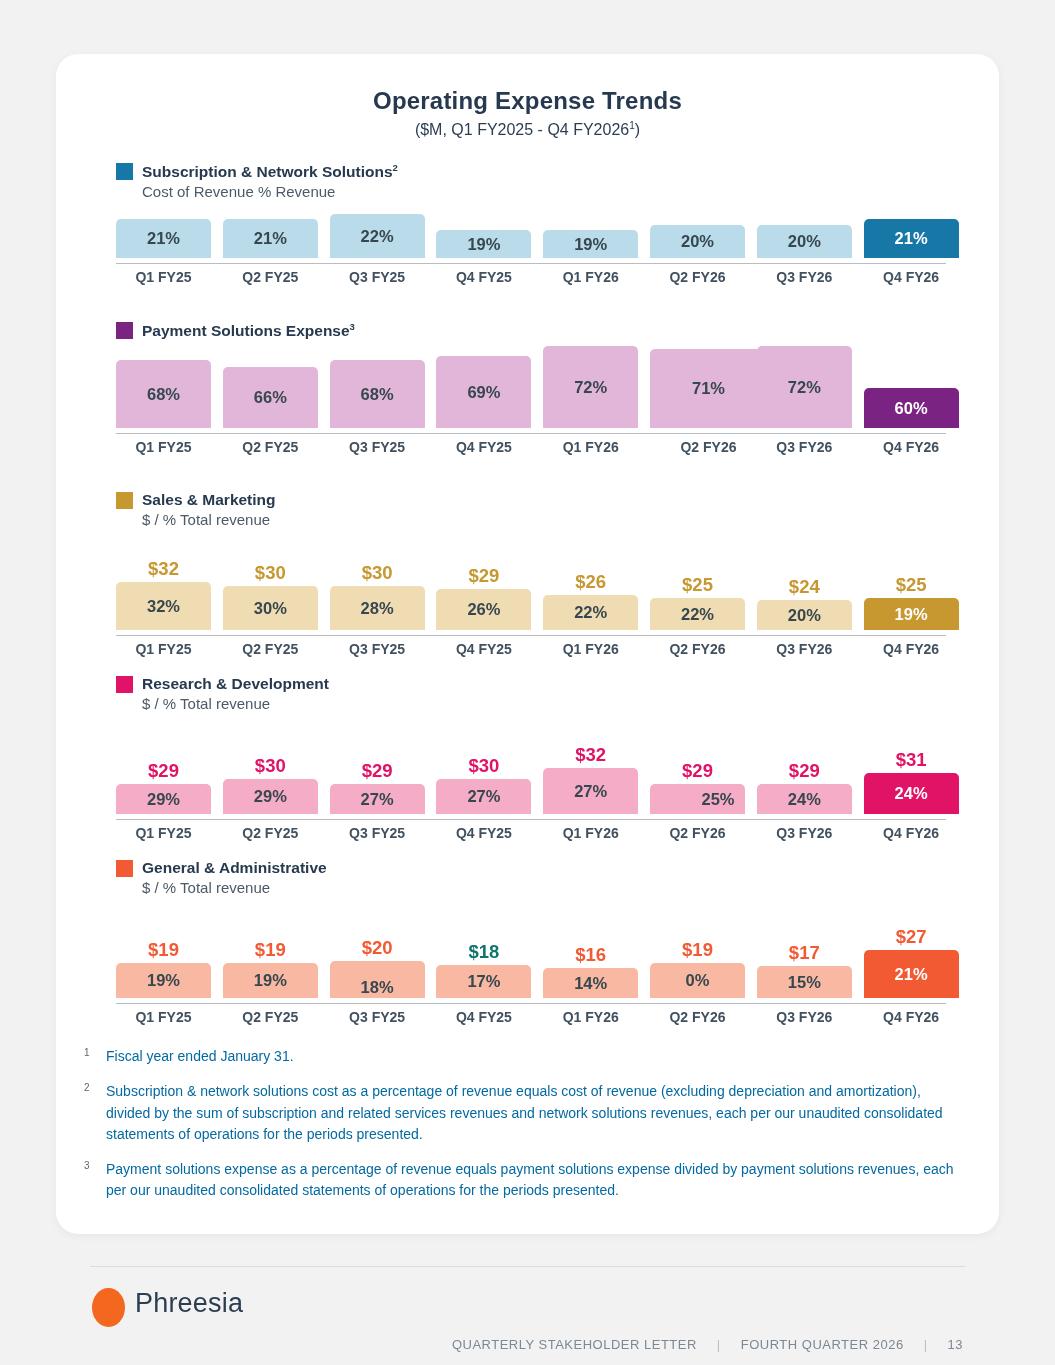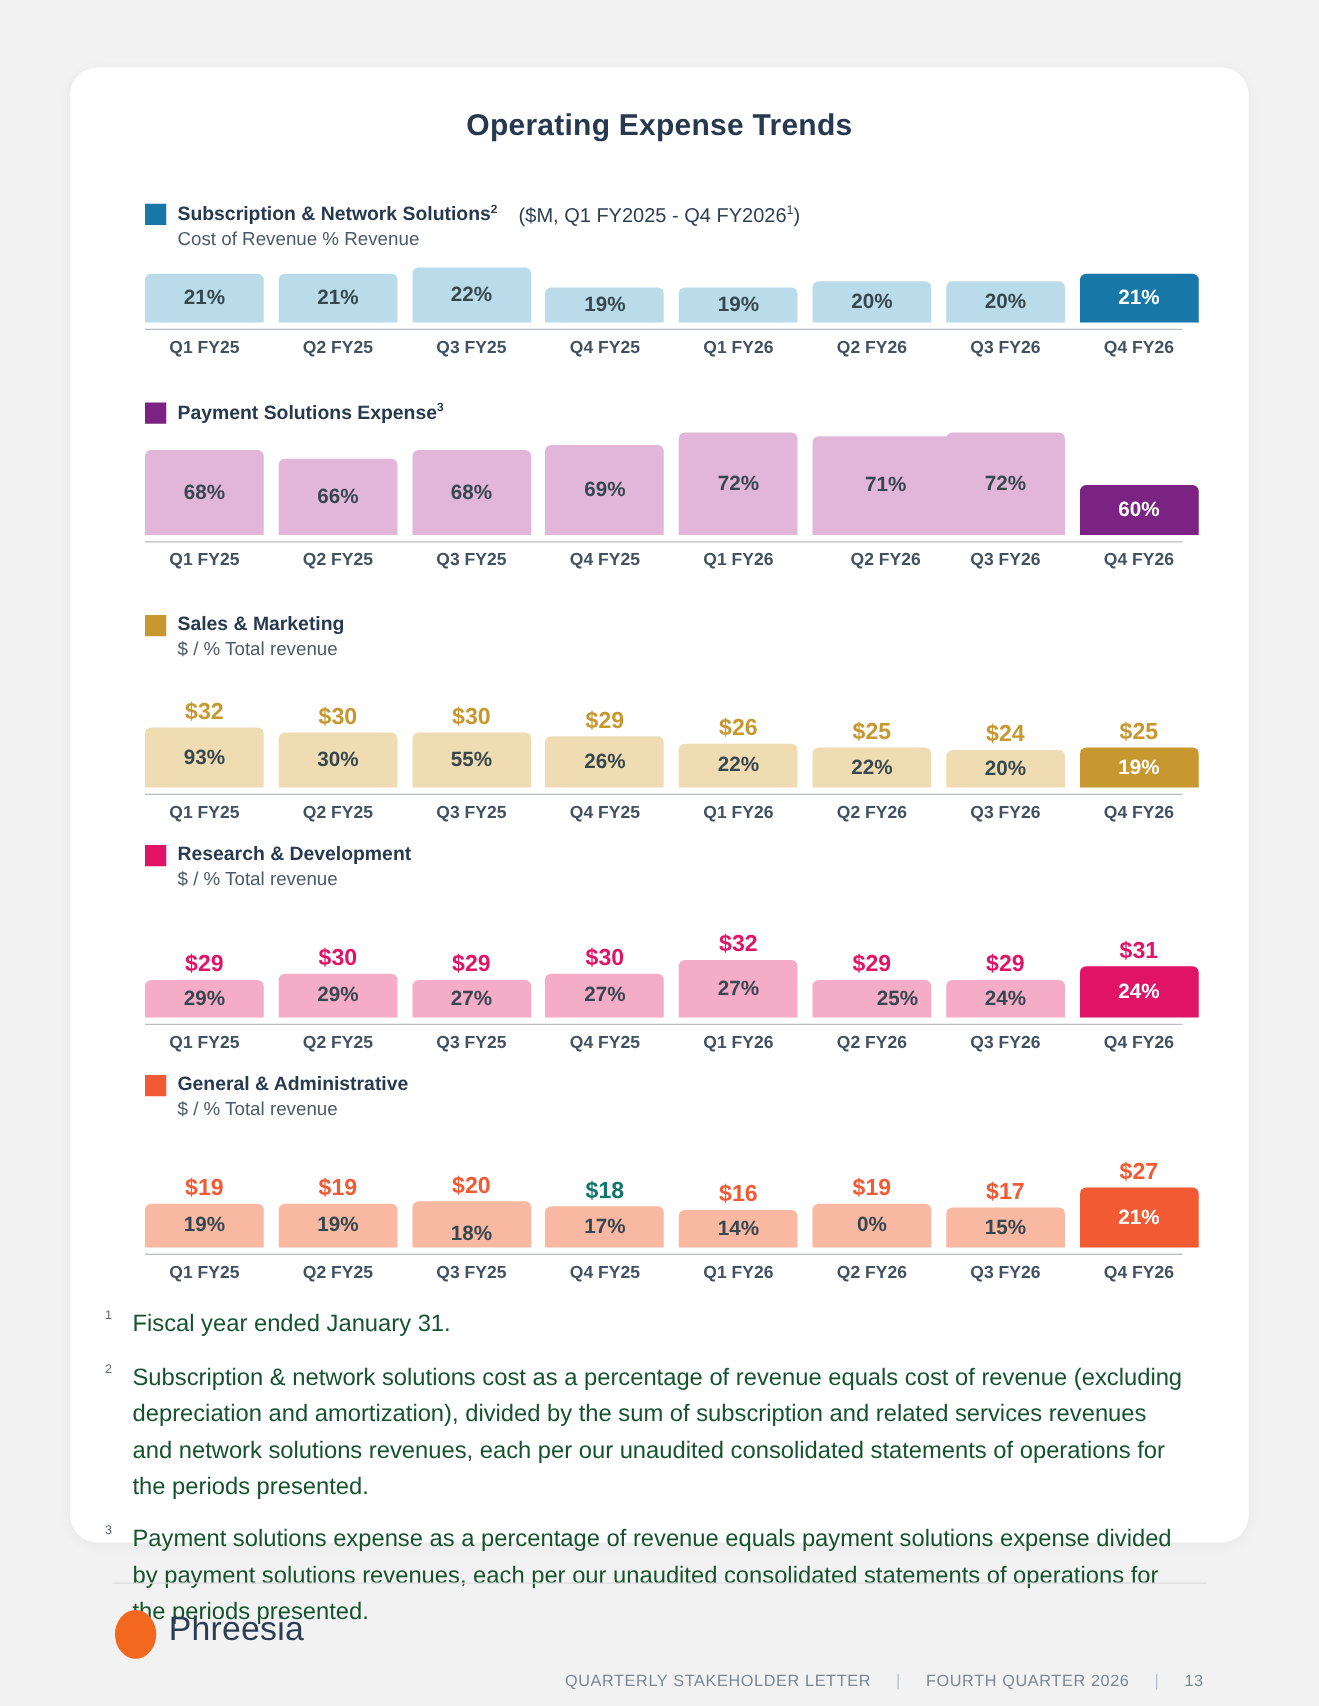--- a/index.html
+++ b/index.html
@@ -26,21 +26,21 @@
   
   .title {
     position: absolute; left: 0; top: 33px; width: 100%;
     text-align: center;
     font-size: 24px; font-weight: bold;
     color: #27394f; letter-spacing: .2px;
   }
   .subtitle {
     position: absolute; left: 0; top: 66px; width: 100%;
     text-align: center;
-    font-size: 16px; color: #2b3e54; margin-top: 43px;
+    font-size: 16px; color: #2b3e54;
   }
   .subtitle sup { font-size: 10px; }
 
   
   .section { position: absolute; left: 60px; width: 830px; }
 
   .legend-row { display: flex; align-items: center; gap: 9px; }
   .swatch { width: 17px; height: 17px; flex: 0 0 auto; }
   .legend-title {
     font-size: 15.5px; font-weight: bold; color: #27394f;
@@ -80,21 +80,21 @@
     padding-top: 6px; box-sizing: content-box;
   }
 
   
   .notes { position: absolute; left: 84px; top: 1046px; width: 870px; }
   .note { display: flex; margin-bottom: 14px; }
   .note-mark {
     width: 22px; flex: 0 0 auto; font-size: 10px; color: #5a6774;
     padding-top: 1px;
   }
-  .note-text { font-size: 19px; line-height: 1.52; color: #14532d; }
+  .note-text { font-size: 14px; line-height: 1.52; color: #0369a1; }
 
   
   .foot-rule {
     position: absolute; left: 90px; top: 1266px;
     width: 875px; height: 1px; background: #dcdcdc;
   }
   .logo-wrap {
     position: absolute; left: 92px; top: 1288px;
     display: flex; gap: 10px;
   }
@@ -244,35 +244,35 @@
             <span class="swatch" style="background: rgb(199, 151, 48);"></span>
             <span class="legend-title">Sales &amp; Marketing</span>
           </div>
           <div class="legend-sub">$ / % Total revenue</div>
           <div class="plot" style="height: 126px;">
             <div class="baseline"></div>
             <div class="cols">
               <div class="col" style="left: 0px; width: 95px;">
                 <div class="dollar" style="color: rgb(199, 151, 48);">$32</div>
                 <div class="bar" style="height: 48px; background: rgb(240, 220, 178);">
-                  <span style="color: rgb(55, 71, 79);">93%</span>
+                  <span style="color: rgb(55, 71, 79);">32%</span>
                 </div>
                 <div class="xlabel">Q1 FY25</div>
               </div>
               <div class="col" style="left: 106.8px; width: 95px;">
                 <div class="dollar" style="color: rgb(199, 151, 48);">$30</div>
                 <div class="bar" style="height: 44px; background: rgb(240, 220, 178);">
                   <span style="color: rgb(55, 71, 79);">30%</span>
                 </div>
                 <div class="xlabel">Q2 FY25</div>
               </div>
               <div class="col" style="left: 213.6px; width: 95px;">
                 <div class="dollar" style="color: rgb(199, 151, 48);">$30</div>
                 <div class="bar" style="height: 44px; background: rgb(240, 220, 178);">
-                  <span style="color: rgb(55, 71, 79);">55%</span>
+                  <span style="color: rgb(55, 71, 79);">28%</span>
                 </div>
                 <div class="xlabel">Q3 FY25</div>
               </div>
               <div class="col" style="left: 320.4px; width: 95px;">
                 <div class="dollar" style="color: rgb(199, 151, 48);">$29</div>
                 <div class="bar" style="height: 41px; background: rgb(240, 220, 178);">
                   <span style="color: rgb(55, 71, 79);">26%</span>
                 </div>
                 <div class="xlabel">Q4 FY25</div>
               </div>

